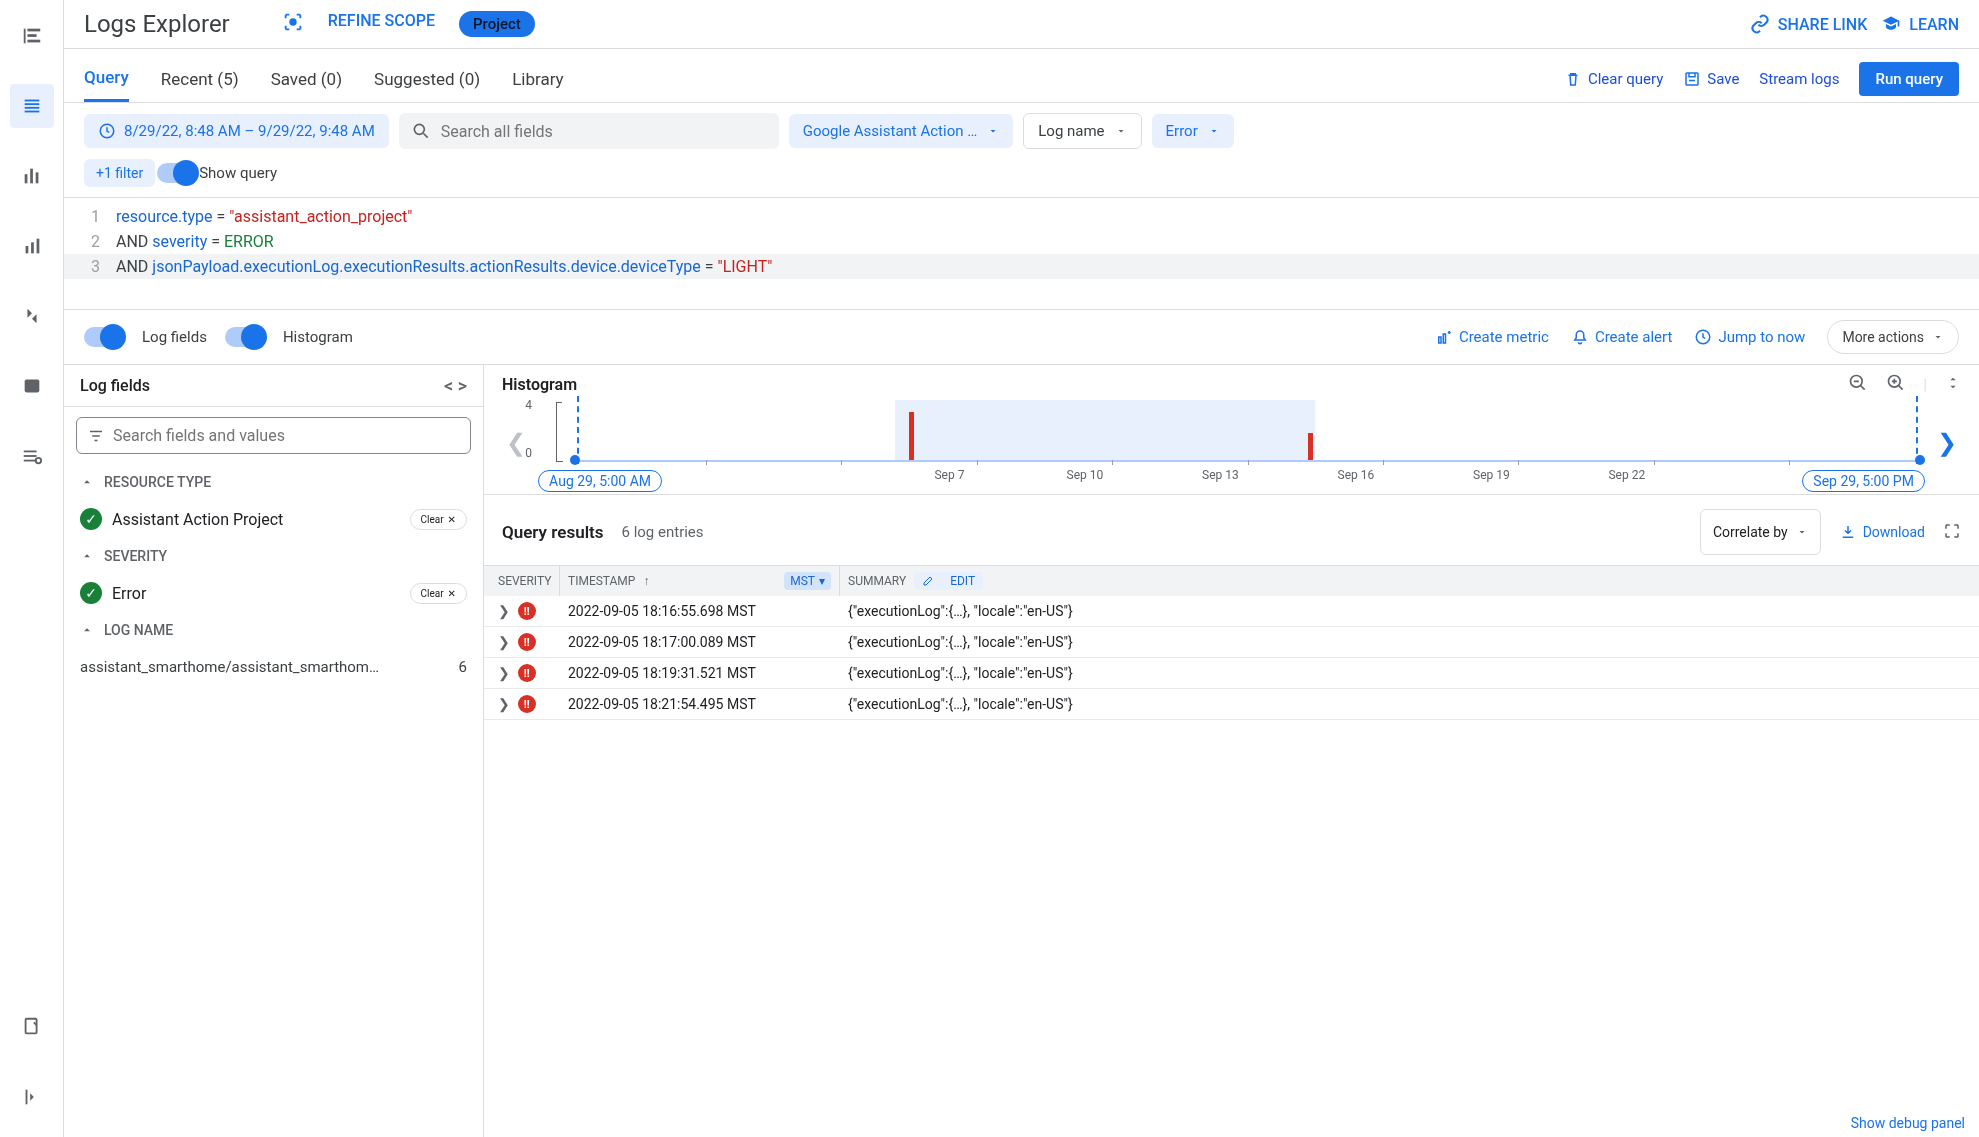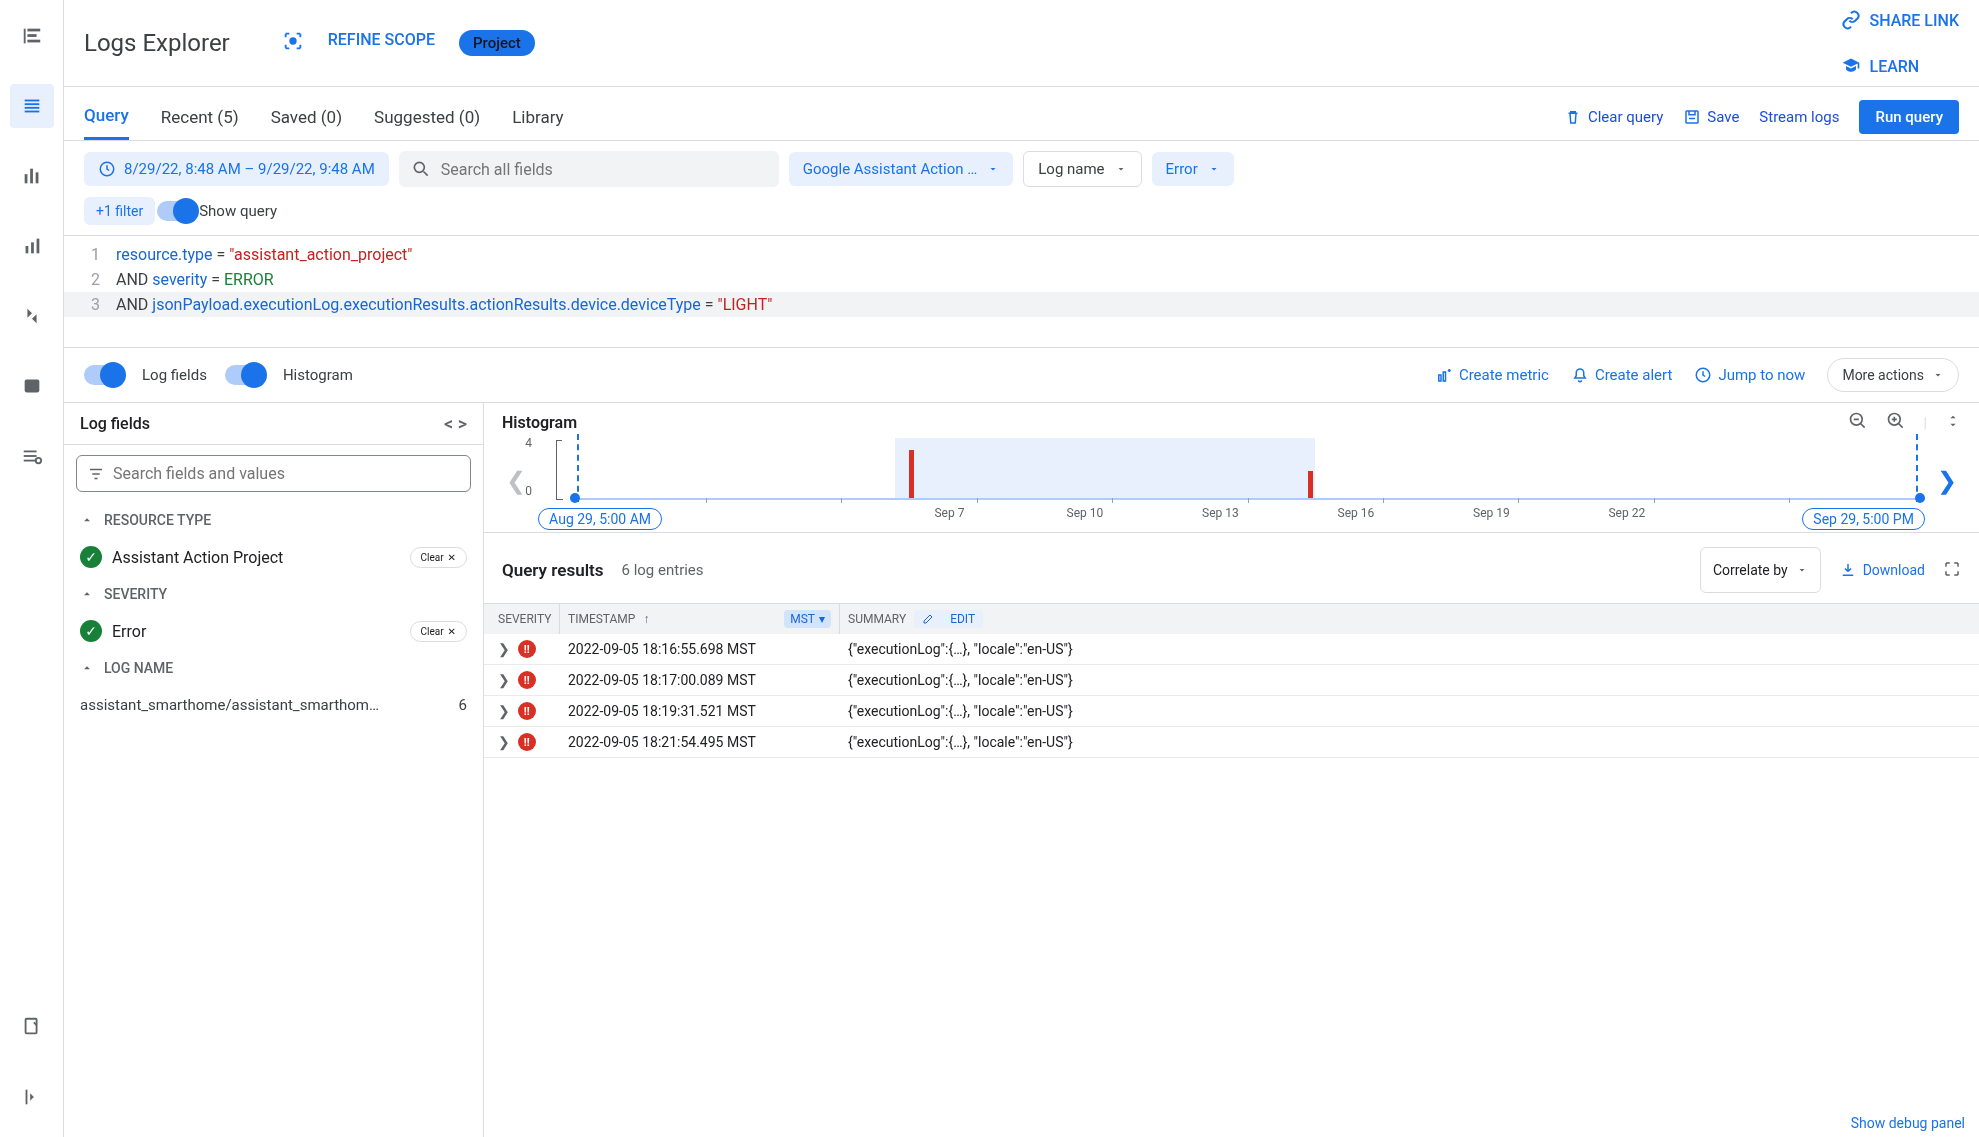--- a/index.html
+++ b/index.html
@@ -13,21 +13,21 @@
 .left-rail svg { width: 22px; height: 22px; }
 .left-rail .spacer { flex: 1; }
 .left-rail .rail-bottom { margin-bottom: 18px; display:flex; flex-direction:column; gap:26px; align-items:center;}
 
 
 .main { display: flex; flex-direction: column; min-width: 0; }
 .header { display: flex; align-items: center; padding: 10px 20px; gap: 22px; border-bottom: 1px solid #dadce0; }
 .header .title { font-size: 24px; color: #3c4043; font-weight: 400; }
 .header .refine { display: flex; align-items: flex-start; gap: 24px; color: #1a73e8; font-weight: 500; font-size: 16px; margin-left: 30px; }
 .header .chip-project { background: #1a73e8; color: #0f172a; padding: 4px 14px; border-radius: 14px; font-weight: 500; font-size:15px; }
-.header .right { margin-left: auto; display: flex; gap: 26px; flex-direction: column; }
+.header .right { margin-left: auto; display: flex; gap: 14px; }
 .header .link-btn { display: flex; align-items: center; gap: 8px; color: #1a73e8; font-weight: 500; font-size: 16px; cursor: pointer; }
 
 
 .tabs-row { display: flex; align-items: center; padding: 6px 20px 0; gap: 32px; border-bottom: 1px solid #dadce0; }
 .tabs-row .tab { padding: 12px 0; font-size: 17px; color: #3c4043; cursor: pointer; }
 .tabs-row .tab.active { color: #1a73e8; border-bottom: 3px solid #1a73e8; font-weight:500;}
 .tabs-row .right-actions { margin-left: auto; display: flex; align-items: center; gap: 20px; }
 .tabs-row .action { display: flex; align-items: center; gap: 6px; color: #1d4ed8; font-size: 15px; cursor: pointer; }
 .run-btn { background: #1a73e8; color: #fff; padding: 8px 16px; border-radius: 4px; font-weight: 500; font-size:15px; cursor:pointer; }
 

